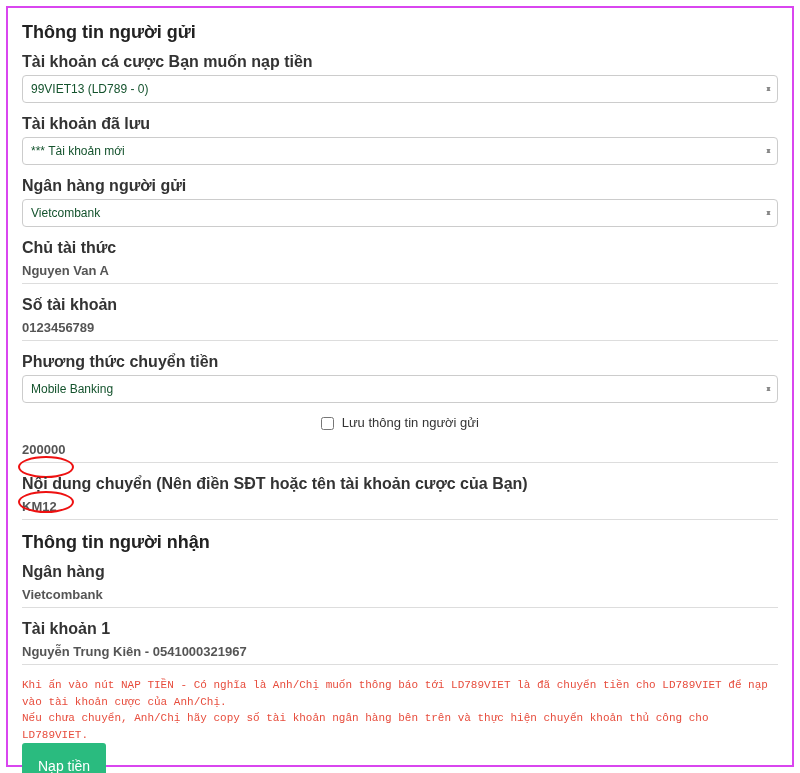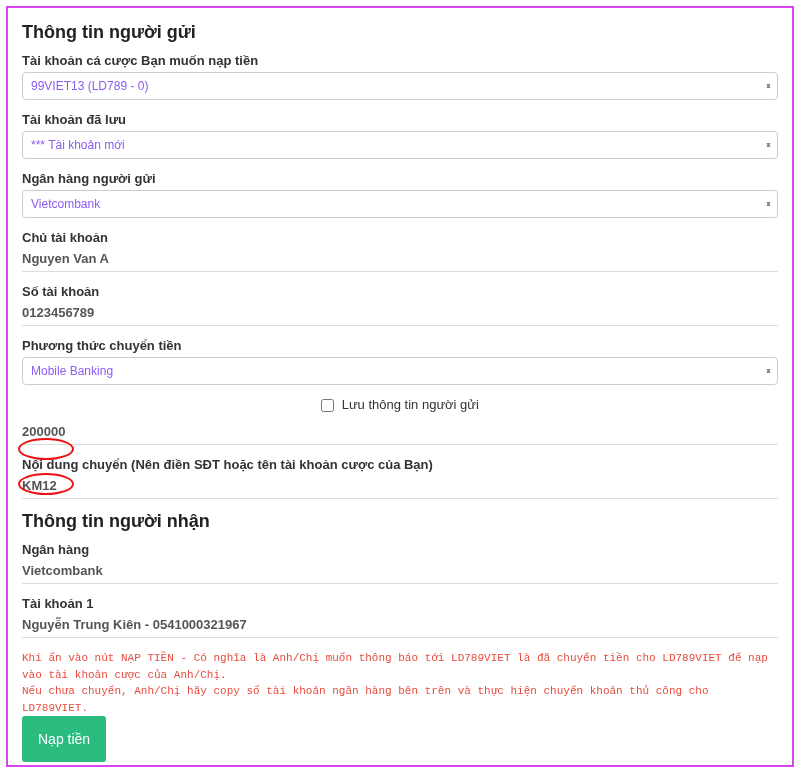--- a/index.html
+++ b/index.html
@@ -20,36 +20,36 @@
     font-size: 18px;
     font-weight: 700;
     margin: 4px 0 10px 0;
     color: #222;
   }
   .field {
     margin-bottom: 12px;
   }
   .field-label {
     font-weight: 700;
-    font-size: 13px;
+    font-size: 16px;
     color: #333;
     margin-bottom: 4px;
     display: block;
   }
   .select-wrap {
     position: relative;
   }
   .select-control {
     width: 100%;
     height: 28px;
     border: 1px solid #ccc;
     border-radius: 4px;
     padding: 3px 22px 3px 8px;
     font-size: 12px;
-    color: #8b5cf6;
+    color: #14532d;
     background: #fff;
     display: flex;
     align-items: center;
     cursor: pointer;
   }
   .select-arrows {
     position: absolute;
     right: 6px;
     top: 50%;
     transform: translateY(-50%);
@@ -138,21 +138,21 @@
     <span class="field-label">Ngân hàng người gửi</span>
     <div class="select-wrap">
       <div class="select-control">
         <span>Vietcombank</span>
       </div>
       <span class="select-arrows">▲<br>▼</span>
     </div>
   </div>
 
   <div class="field">
-    <span class="field-label">Chủ tài khoản</span>
+    <span class="field-label">Chủ tài thức</span>
     <div class="readonly-row">Nguyen Van A</div>
   </div>
 
   <div class="field">
     <span class="field-label">Số tài khoản</span>
     <div class="readonly-row">0123456789</div>
   </div>
 
   <div class="field">
     <span class="field-label">Phương thức chuyển tiền</span>

